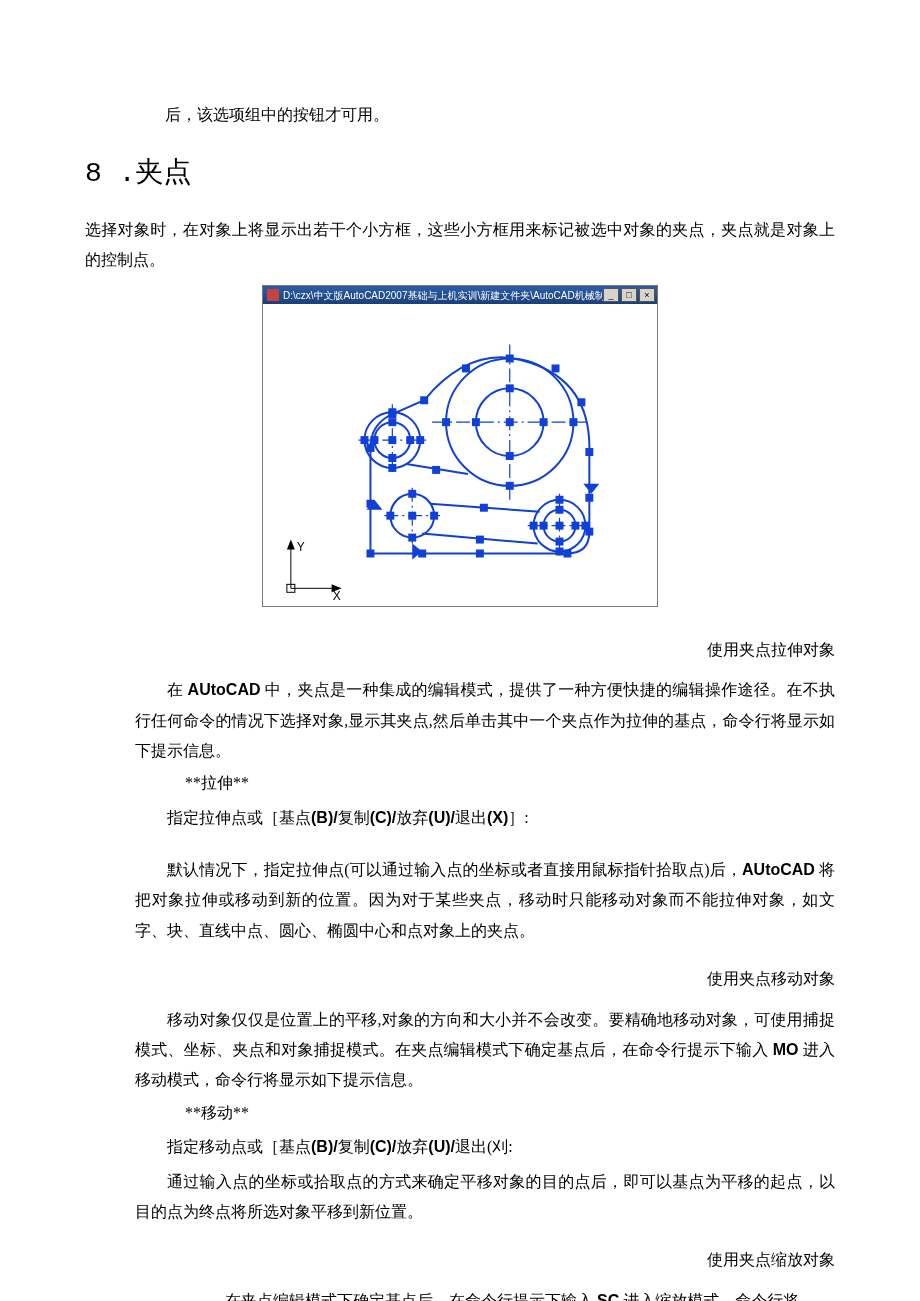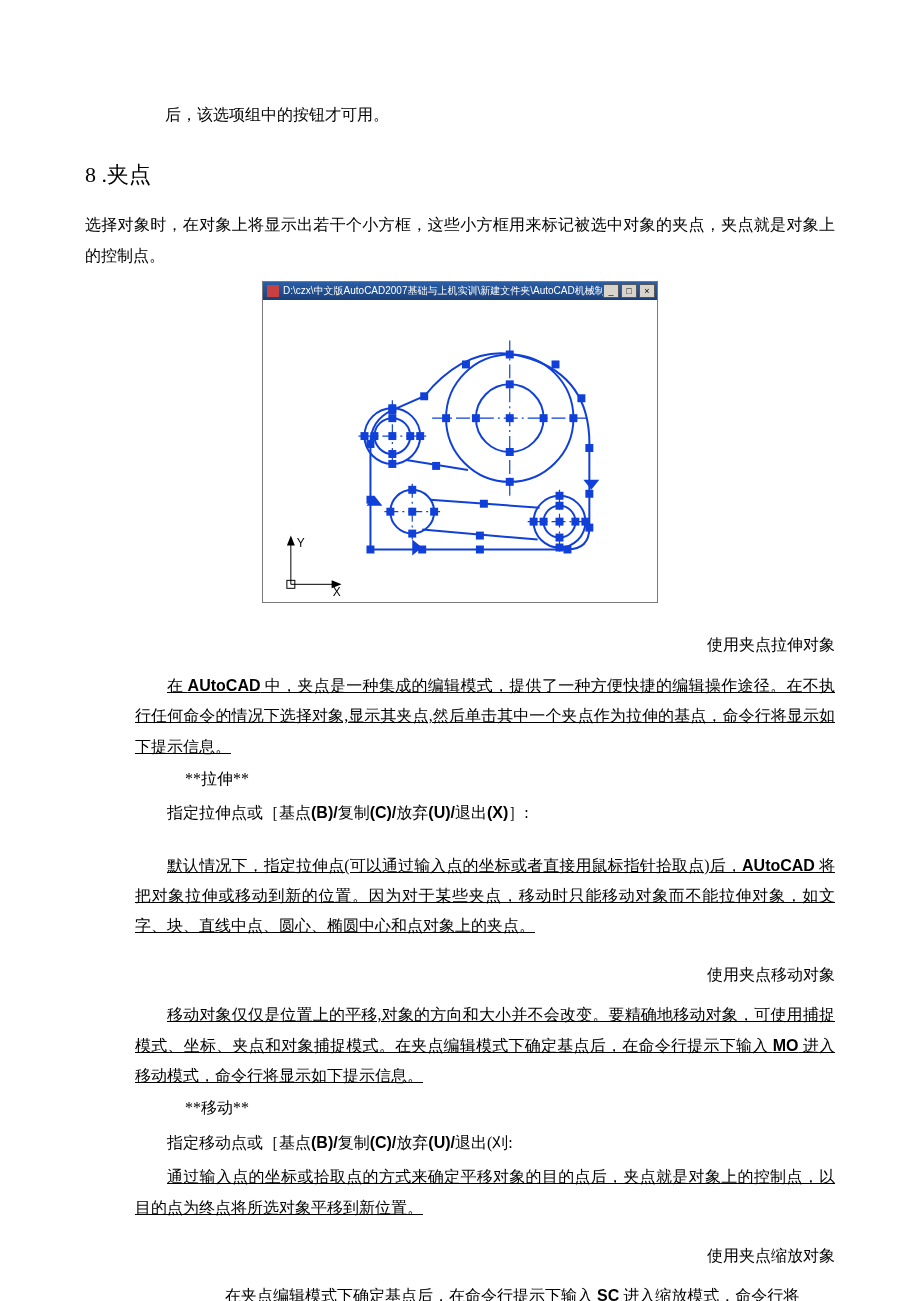--- a/index.html
+++ b/index.html
@@ -7,25 +7,25 @@
     background: #ffffff;
     font-family: "SimSun", "宋体", serif;
     font-size: 16px;
     line-height: 1.9;
     color: #000;
     width: 920px;
     padding: 100px 85px 60px 85px;
   }
   .intro-line {
     padding-left: 80px;
-    margin-bottom: 24px;
+    margin-bottom: 17px;
   }
   .section-num {
-    font-size: 22px;
-    font-family: Liberation Serif, serif;
+    font-size: 28px;
+    font-family: Liberation Mono, monospace;
     margin-bottom: 14px;
   }
   .para {
     text-align: justify;
   }
   .figure-wrap {
     text-align: center;
     margin: 10px 0 18px 0;
   }
   .cad-window {
@@ -90,21 +90,20 @@
   .subhead {
     font-size: 16px;
     margin: 18px 0 10px 50px;
     font-weight: normal;
     text-align: right;
   }
   .indent1 {
     text-indent: 2em;
     padding-left: 50px;
     text-align: justify;
-    text-decoration: underline;
   }
   .cmd {
     padding-left: 100px;
     margin: 2px 0;
   }
   .cmd2 {
     padding-left: 50px;
     margin: 4px 0;
     text-indent: 2em;
   }
@@ -245,18 +244,18 @@
 </p>
 
 <h2 class="subhead">使用夹点移动对象</h2>
 <p class="indent1">
   <span>移动对象仅仅是位置上的平移,对象的方向和大小并不会改变。要精确地移动对象，可使用捕捉模式、坐标、夹点和对象捕捉模式。在夹点编辑模式下确定基点后，在命令行提示下输入 </span><span class="bold-latin">MO</span><span> 进入移动模式，命令行将显示如下提示信息。</span>
 </p>
 <p class="cmd">**移动**</p>
 <p class="cmd2">
   <span>指定移动点或［基点</span><span class="bold-latin">(B)/</span><span>复制</span><span class="bold-latin">(C)/</span><span>放弃</span><span class="bold-latin">(U)/</span><span>退出(刈:</span>
 </p>
-<p class="indent1">通过输入点的坐标或拾取点的方式来确定平移对象的目的点后，夹点就是对象上的控制点，以目的点为终点将所选对象平移到新位置。</p>
+<p class="indent1">通过输入点的坐标或拾取点的方式来确定平移对象的目的点后，即可以基点为平移的起点，以目的点为终点将所选对象平移到新位置。</p>
 
 <h2 class="subhead">使用夹点缩放对象</h2>
 <p class="sc3-p1">
   <span>在夹点编辑模式下确定基点后，在命令行提示下输入 </span><span class="bold-latin">SC</span><span> 进入缩放模式，命令行将</span>
 </p>
 
 </body></html>

